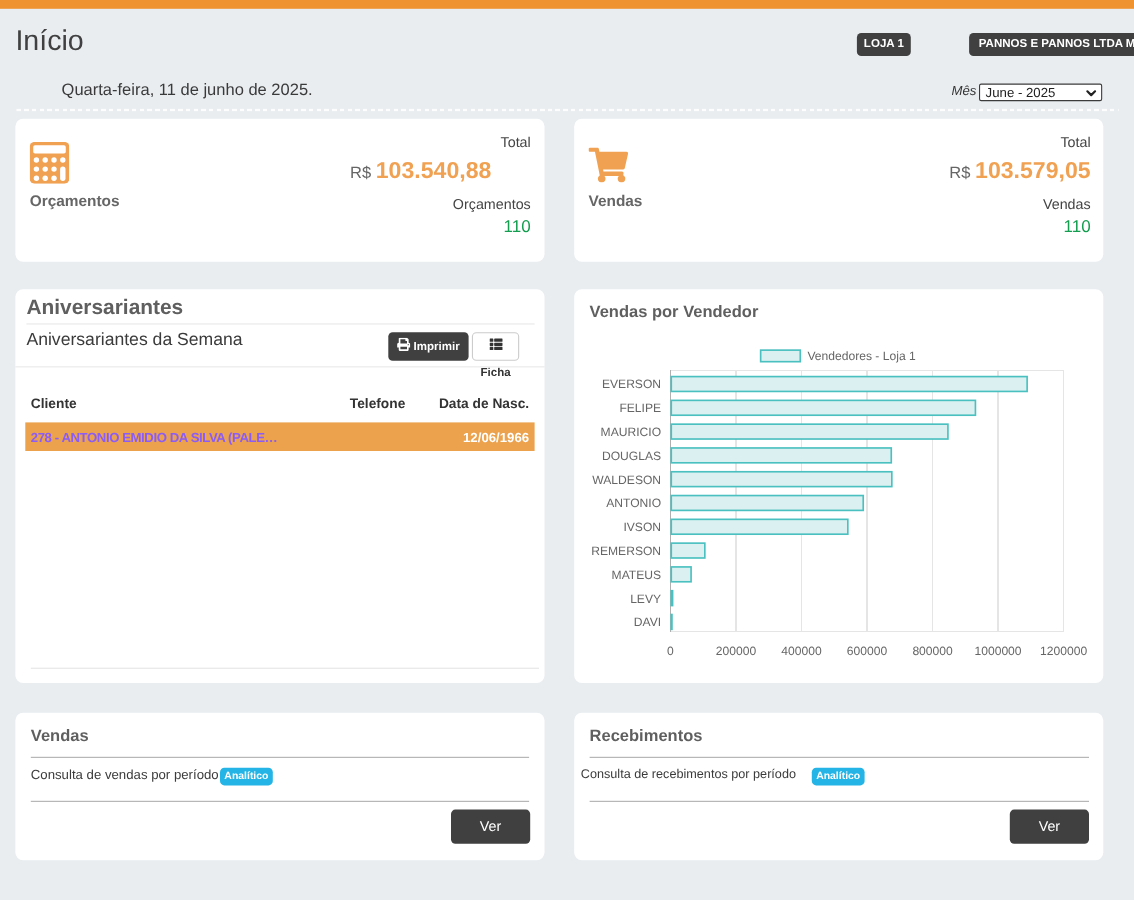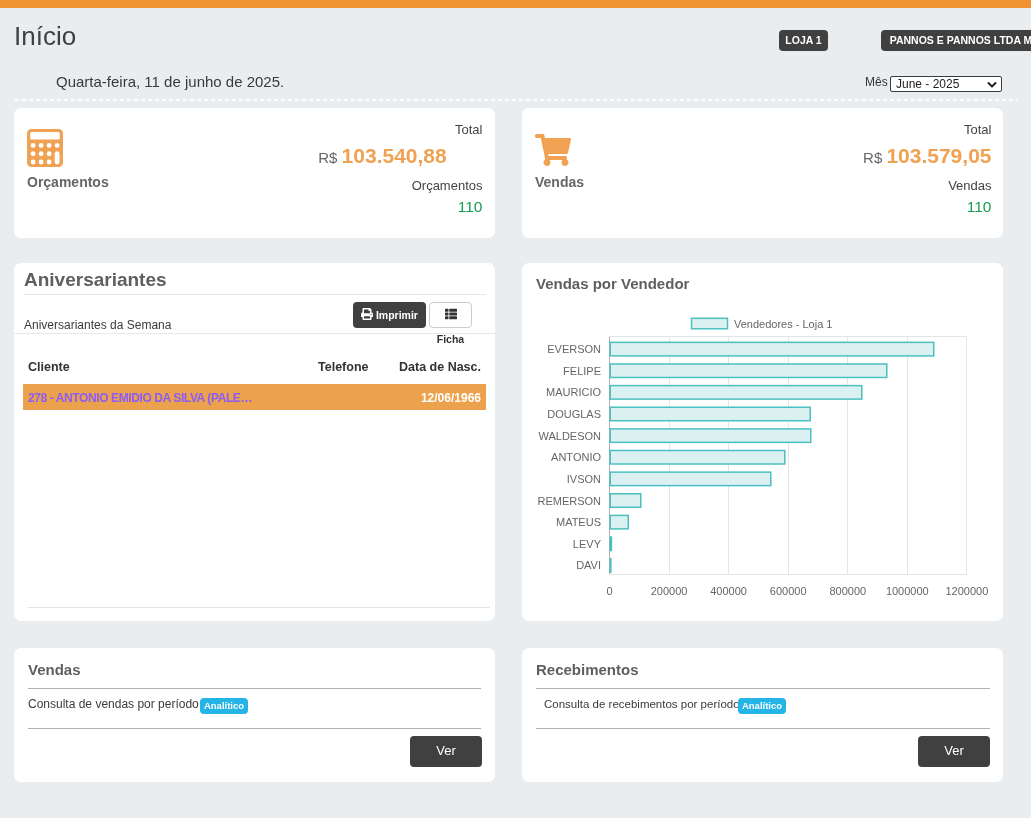--- a/index.html
+++ b/index.html
@@ -13,21 +13,21 @@
 </head>
 <body>
 
 <div class="abs" style="left:0;top:0;width:1031px;height:7.5px;background:#ef9331;"></div>
 
 <div class="abs" style="left:14px;top:23px;font-size:26px;line-height:26px;color:#404040;">Início</div>
 <div class="orange-btn" style="left:779px;top:30px;width:49px;height:21px;font-size:10.5px;line-height:21px;">LOJA 1</div>
 <div class="orange-btn" style="left:833px;top:30px;width:167px;height:21px;font-size:10.5px;line-height:21px;margin-left:48px;">PANNOS E PANNOS LTDA ME</div>
 <div class="abs" style="left:14px;top:74px;font-size:15px;line-height:15px;color:#3a3a3a;margin-left:42px;">Quarta-feira, 11 de junho de 2025.</div>
 
-<div class="abs" id="mesLabel" style="left:865px;top:76px;font-size:12px;line-height:12px;color:#333;">Mês</div>
+<div class="abs" id="mesLabel" style="left:865px;top:76px;font-size:12px;line-height:12px;color:#333;font-style:italic;">Mês</div>
 <div class="abs" style="left:890px;top:76px;width:112px;height:16px;border:1px solid #3c3c3c;background:#fff;border-radius:2px;">
   <div class="abs" style="left:5px;top:0px;font-size:12px;line-height:14px;color:#222;">June - 2025</div>
   <svg class="abs" style="right:4px;top:4px;" width="10" height="8" viewBox="0 0 10 8">
     <polyline points="1.5,2 5,5.5 8.5,2" fill="none" stroke="#222" stroke-width="2" stroke-linecap="round" stroke-linejoin="round"></polyline>
   </svg>
 </div>
 
 <div class="abs" style="left:15px;top:99px;width:1002px;height:2px;background:repeating-linear-gradient(90deg,#fdfdfd 0 4px,rgba(255,255,255,0) 4px 7px);"></div>
 
 <div class="card" style="left:14px;top:108px;width:481px;height:130px;"></div>
@@ -63,21 +63,21 @@
 <div class="abs" style="left:791.5px;top:123px;width:200px;text-align:right;font-size:13px;line-height:13px;color:#444;">Total</div>
 <div class="abs" style="left:791.5px;top:145px;width:200px;text-align:right;line-height:21px;"><span style="font-size:15px;color:#666;">R$ </span><span style="font-size:21px;font-weight:bold;color:#f0a152;">103.579,05</span></div>
 <div class="abs" style="left:791.5px;top:179px;width:200px;text-align:right;font-size:13px;line-height:13px;color:#444;">Vendas</div>
 <div class="abs" style="left:791.5px;top:199px;width:200px;text-align:right;font-size:15.5px;line-height:15px;color:#149e4f;">110</div>
 
 <div class="card" style="left:14px;top:263px;width:481px;height:358px;"></div>
 <div class="card" style="left:522px;top:263px;width:481px;height:358px;"></div>
 
 <div class="abs" style="left:24px;top:272px;font-size:19px;line-height:15px;font-weight:bold;color:#5f5f5f;">Aniversariantes</div>
 <div class="abs" style="left:24px;top:294px;width:462px;height:0;border-top:1px solid #e8e8e8;"></div>
-<div class="abs" style="left:24px;top:304px;font-size:12px;line-height:12px;color:#3b3b3b;margin-top:15px;">Aniversariantes da Semana</div>
+<div class="abs" style="left:24px;top:304px;font-size:16px;line-height:12px;color:#3b3b3b;">Aniversariantes da Semana</div>
 <div class="orange-btn" style="left:353px;top:302px;width:73px;height:26px;font-size:10.5px;line-height:26px;">
   <svg width="12" height="12" viewBox="0 0 512 512" style="vertical-align:-1px;">
       <path fill="#fff" d="M448 192V77.25c0-8.49-3.37-16.62-9.37-22.63L393.37 9.37c-6-6-14.14-9.37-22.63-9.37H96C78.33 0 64 14.33 64 32v160c-35.35 0-64 28.65-64 64v112c0 8.84 7.16 16 16 16h48v96c0 17.67 14.33 32 32 32h320c17.67 0 32-14.33 32-32v-96h48c8.84 0 16-7.16 16-16V256c0-35.35-28.65-64-64-64zm-64 256H128v-96h256v96zm0-224H128V64h192v48c0 8.84 7.16 16 16 16h48v96zm48 72c-13.25 0-24-10.75-24-24 0-13.26 10.75-24 24-24s24 10.74 24 24c0 13.25-10.75 24-24 24z"></path>
     </svg>
   Imprimir</div>
 <div class="abs" style="left:429px;top:302px;width:43px;height:26px;background:#fff;border:1px solid #ccc;border-radius:4px;text-align:center;font-size:10.5px;line-height:24px;font-weight:bold;color:#333;">
   <svg width="12" height="12" viewBox="0 0 512 512" style="vertical-align:-1px;">
       <path fill="#333" d="M149.333 216v80c0 13.255-10.745 24-24 24H24c-13.255 0-24-10.745-24-24v-80c0-13.255 10.745-24 24-24h101.333c13.255 0 24 10.745 24 24zM0 376v80c0 13.255 10.745 24 24 24h101.333c13.255 0 24-10.745 24-24v-80c0-13.255-10.745-24-24-24H24c-13.255 0-24 10.745-24 24zM125.333 32H24C10.745 32 0 42.745 0 56v80c0 13.255 10.745 24 24 24h101.333c13.255 0 24-10.745 24-24V56c0-13.255-10.745-24-24-24zm80 448H488c13.255 0 24-10.745 24-24v-80c0-13.255-10.745-24-24-24H205.333c-13.255 0-24 10.745-24 24v80c0 13.255 10.745 24 24 24zm-24-424v80c0 13.255 10.745 24 24 24H488c13.255 0 24-10.745 24-24V56c0-13.255-10.745-24-24-24H205.333c-13.255 0-24 10.745-24 24zm24 264H488c13.255 0 24-10.745 24-24v-80c0-13.255-10.745-24-24-24H205.333c-13.255 0-24 10.745-24 24v80c0 13.255 10.745 24 24 24z"></path>
     </svg>
   Ficha</div>
@@ -150,16 +150,16 @@
 
 <div class="abs" style="left:28px;top:662px;font-size:15px;line-height:15px;font-weight:bold;color:#5f5f5f;">Vendas</div>
 <div class="abs" style="left:28px;top:688px;width:453px;height:0;border-top:1px solid #b0b0b0;"></div>
 <div class="abs" style="left:28px;top:698px;font-size:12px;line-height:12px;color:#3b3b3b;">Consulta de vendas por período</div>
 <div class="abs" style="left:200px;top:698px;width:48px;height:16px;background:#24b4e6;border-radius:4px;text-align:center;font-size:9.5px;line-height:16px;font-weight:bold;color:#fff;">Analítico</div>
 <div class="abs" style="left:28px;top:728px;width:453px;height:0;border-top:1px solid #b0b0b0;"></div>
 <div class="orange-btn" style="left:410px;top:736px;width:72px;height:30.5px;font-size:13px;line-height:30.5px;font-weight:normal;">Ver</div>
 
 <div class="abs" style="left:536px;top:662px;font-size:15px;line-height:15px;font-weight:bold;color:#5f5f5f;text-align:center;">Recebimentos</div>
 <div class="abs" style="left:536px;top:688px;width:454px;height:0;border-top:1px solid #b0b0b0;"></div>
-<div class="abs" style="left:544px;top:698px;font-size:11.5px;line-height:12px;color:#3b3b3b;">Consulta de recebimentos por período</div>
+<div class="abs" style="left:528px;top:698px;font-size:11.5px;line-height:12px;color:#3b3b3b;">Consulta de recebimentos por período</div>
 <div class="abs" style="left:738px;top:698px;width:48px;height:16px;background:#24b4e6;border-radius:4px;text-align:center;font-size:9.5px;line-height:16px;font-weight:bold;color:#fff;">Analítico</div>
 <div class="abs" style="left:536px;top:728px;width:454px;height:0;border-top:1px solid #b0b0b0;"></div>
 <div class="orange-btn" style="left:918px;top:736px;width:72px;height:30.5px;font-size:13px;line-height:30.5px;font-weight:normal;">Ver</div>
 
 </body></html>

